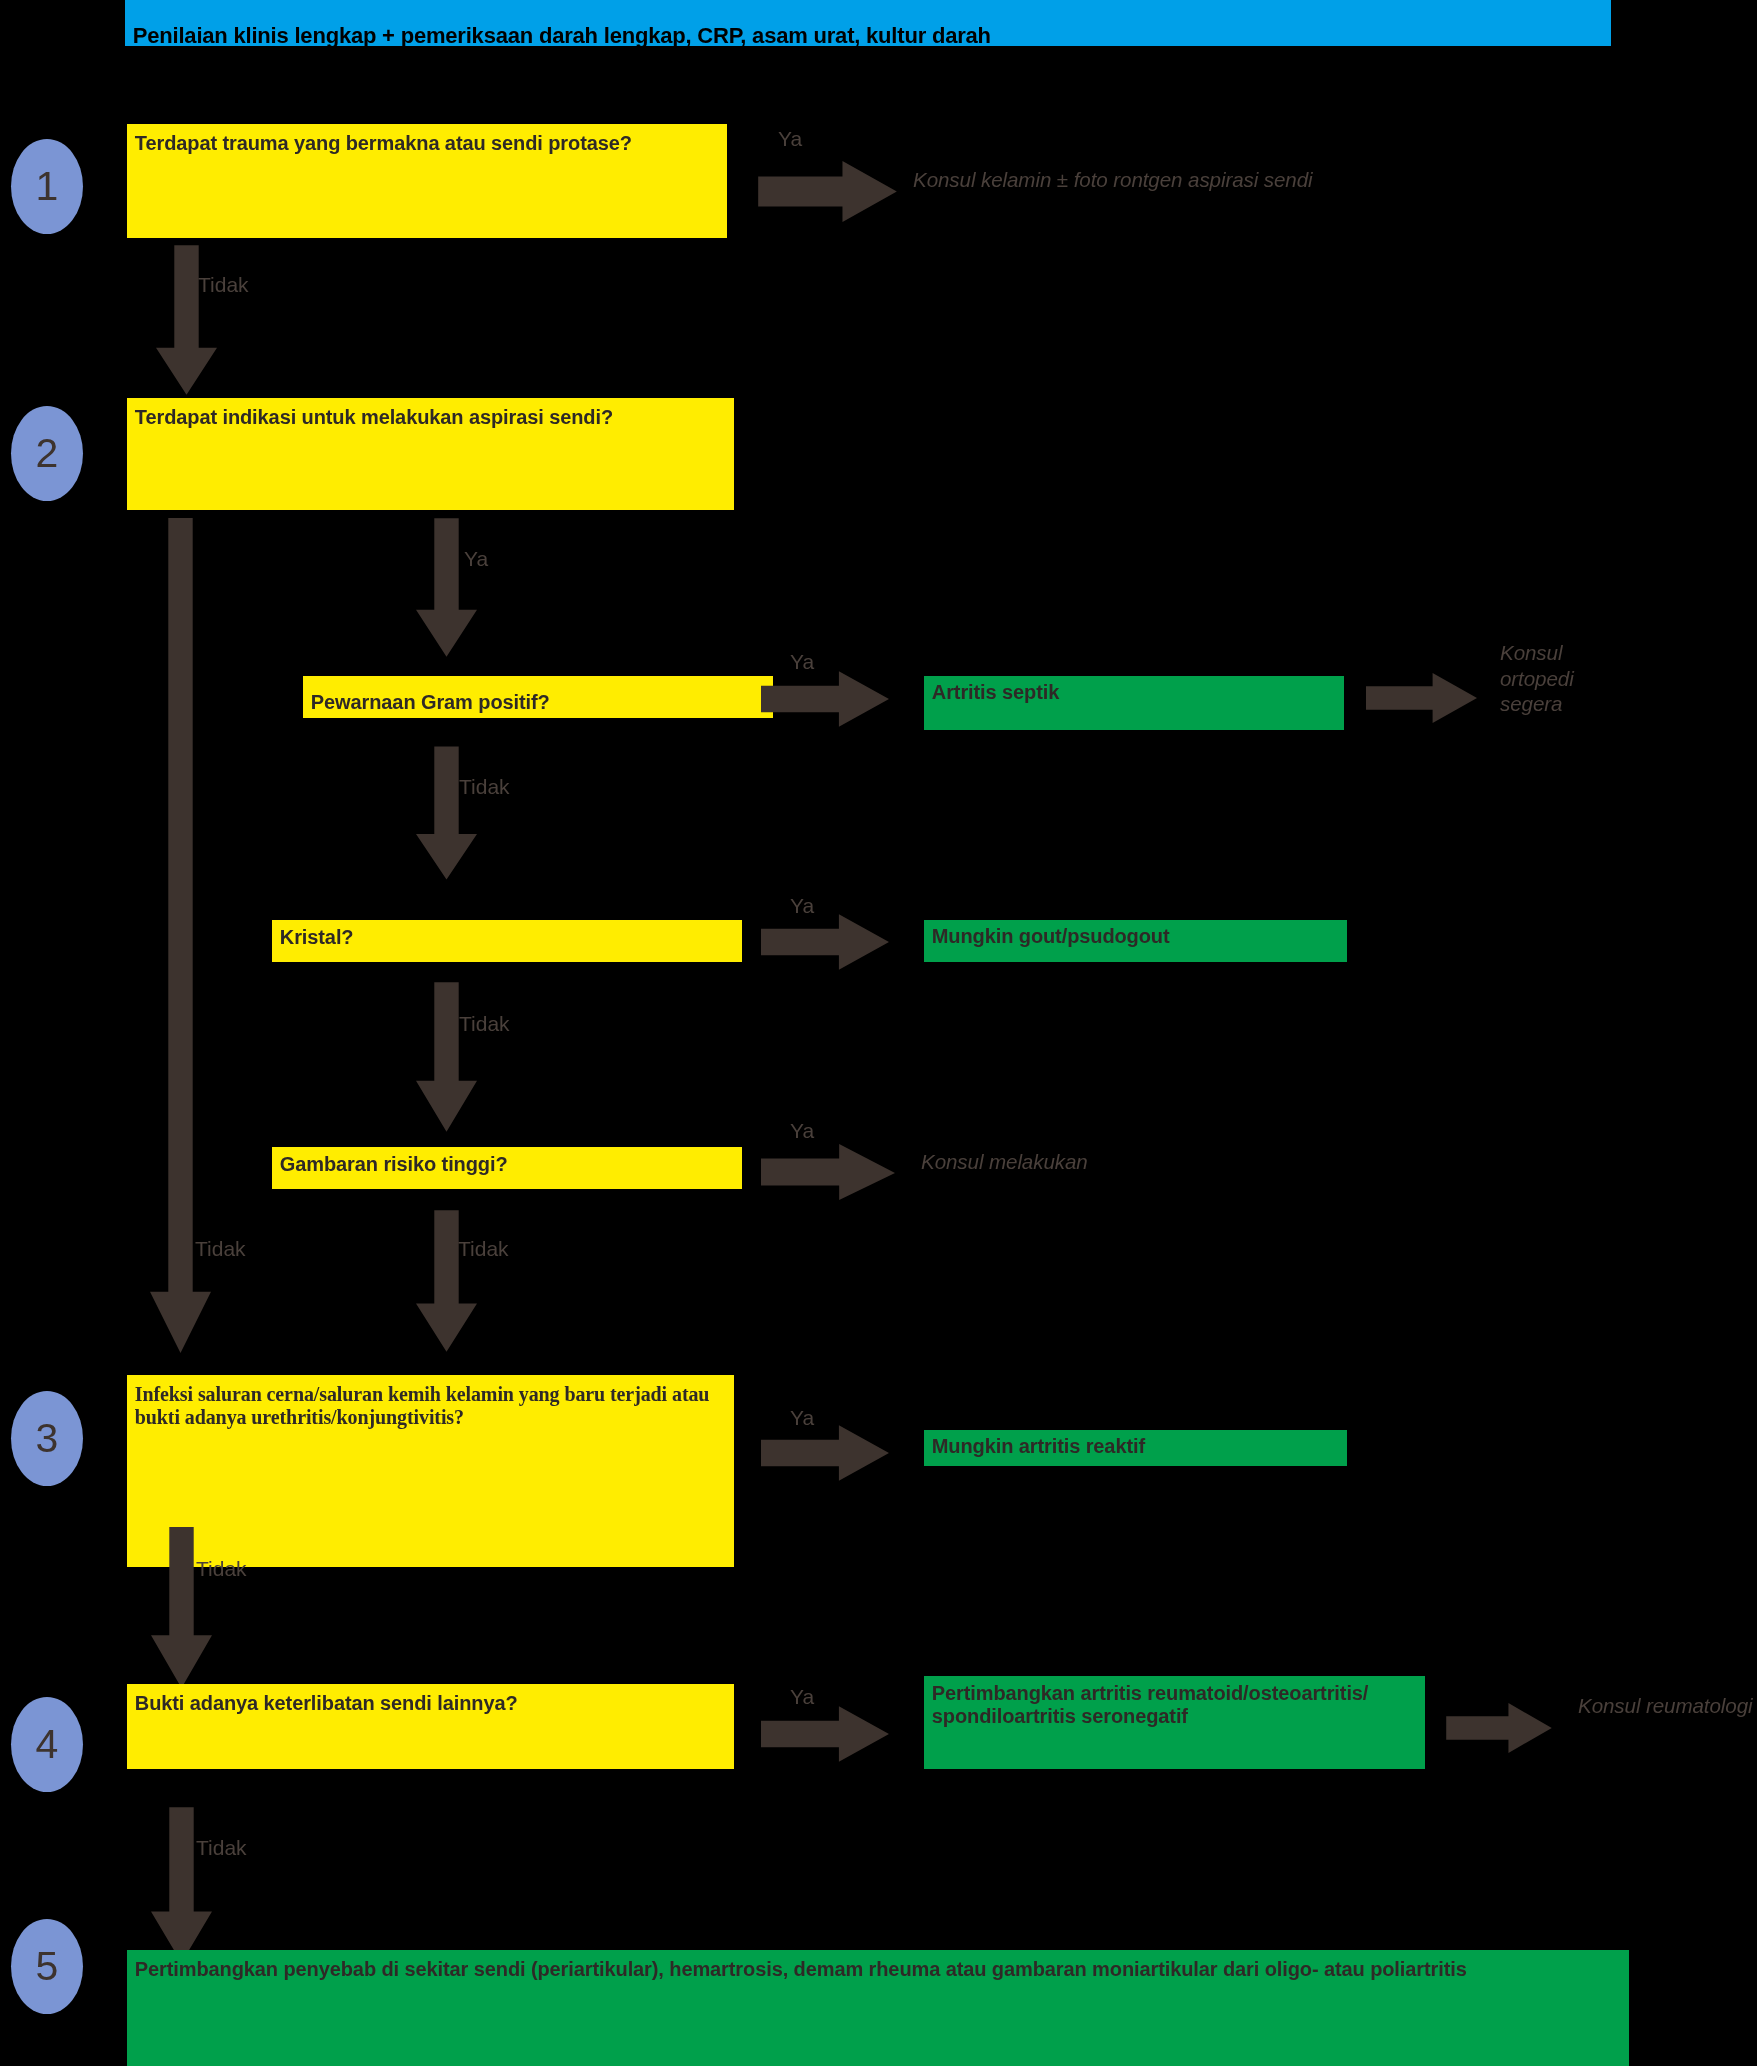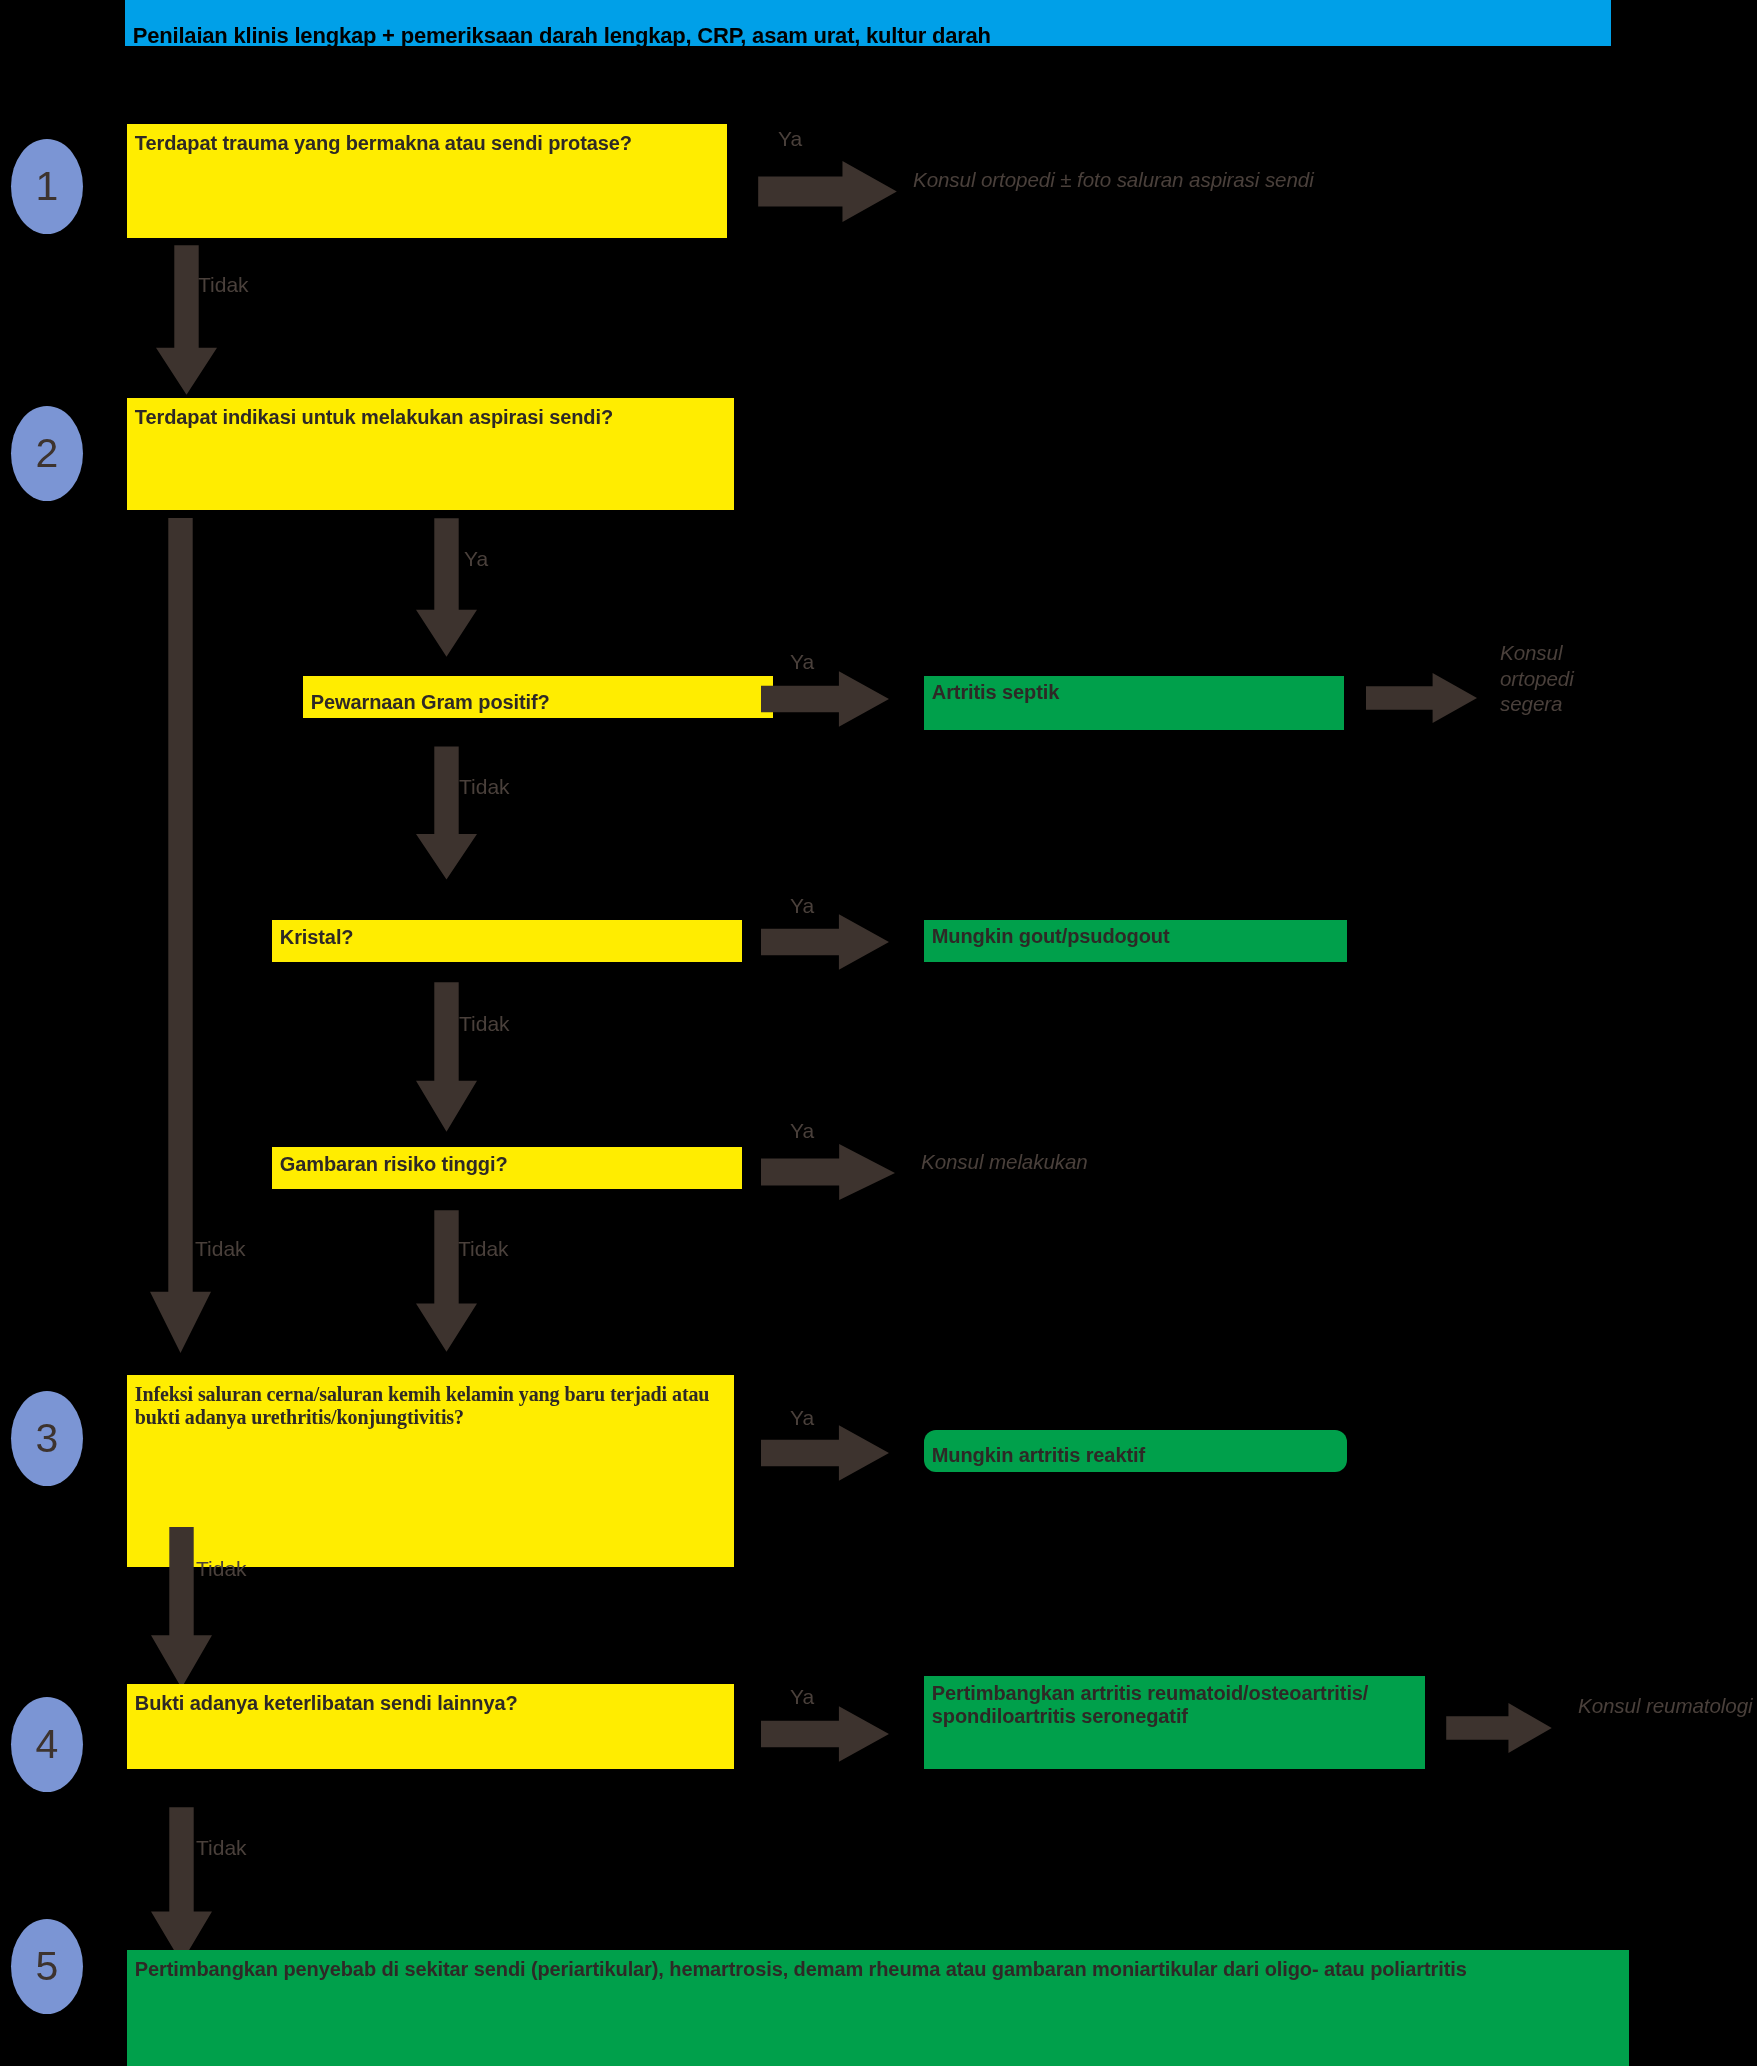--- a/index.html
+++ b/index.html
@@ -111,21 +111,21 @@
   </div>
 
   <div class="abs ybox" style="left:127px; top:124px; width:600px; height:114px;">
     <span>Terdapat trauma yang bermakna atau sendi protase?</span>
   </div>
 
   <div class="abs elabel" style="left:778px; top:128px;">Ya</div>
   <svg class="abs" style="left:758px; top:161px;" width="139" height="61" viewBox="0 0 250 110">
     <polygon points="0,28 152,28 152,0 250,55 152,110 152,82 0,82" fill="#3D332E"></polygon>
   </svg>
-  <div class="abs ptext" style="left:913px; top:167px; width:723px;">Konsul ortopedi ± foto saluran aspirasi sendi</div>
+  <div class="abs ptext" style="left:913px; top:167px; width:723px;">Konsul kelamin ± foto rontgen aspirasi sendi</div>
 
   <div class="abs elabel" style="left:198px; top:274px;">Tidak</div>
   <svg class="abs" style="left:156px; top:245px;" width="61" height="150" viewBox="0 0 110 270">
     <polygon points="33,0 77,0 77,185 110,185 55,270 0,185 33,185" fill="#3D332E"></polygon>
   </svg>
 
   <div class="abs circle" style="left:11px; top:406px;">
     <span>2</span>
   </div>
 
@@ -207,21 +207,21 @@
 
   <div class="abs ybox" style="left:127px; top:1375px; width:607px; height:192px;font-family:Liberation Serif, serif;">
     <span>Infeksi saluran cerna/saluran kemih kelamin yang baru terjadi atau bukti adanya urethritis/konjungtivitis?</span>
   </div>
 
   <div class="abs elabel" style="left:790px; top:1407px;">Ya</div>
   <svg class="abs" style="left:761px; top:1425px;" width="128" height="56" viewBox="0 0 230 100">
     <polygon points="0,26 140,26 140,0 230,50 140,100 140,74 0,74" fill="#3D332E"></polygon>
   </svg>
 
-  <div class="abs gbox" style="left:924px; top:1430px; width:423px; height:42px; padding-top:14px;border-radius:12px;">
+  <div class="abs gbox" style="left:924px; top:1430px; width:423px; height:36px; padding-top:5px;">
     <span>Mungkin artritis reaktif</span>
   </div>
 
   <div class="abs elabel" style="left:196px; top:1558px;">Tidak</div>
   <svg class="abs" style="left:151px; top:1527px;" width="61" height="161" viewBox="0 0 110 290">
     <polygon points="33,0 77,0 77,195 110,195 55,290 0,195 33,195" fill="#3D332E"></polygon>
   </svg>
 
   <div class="abs circle" style="left:11px; top:1697px;">
     <span>4</span>

